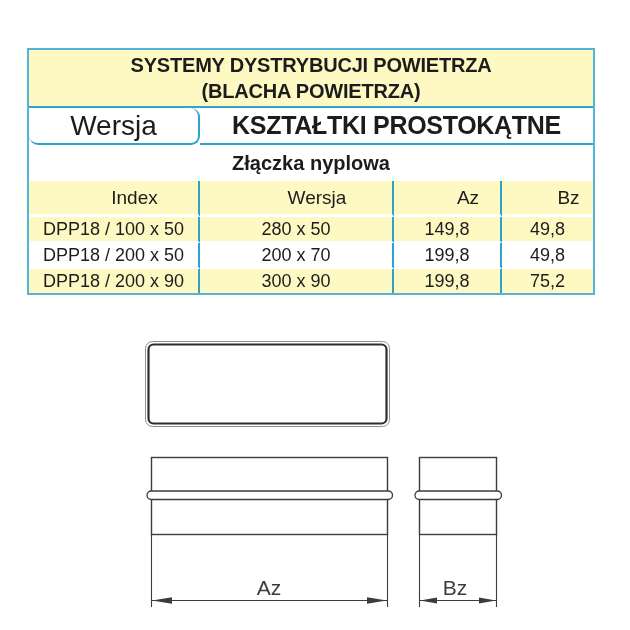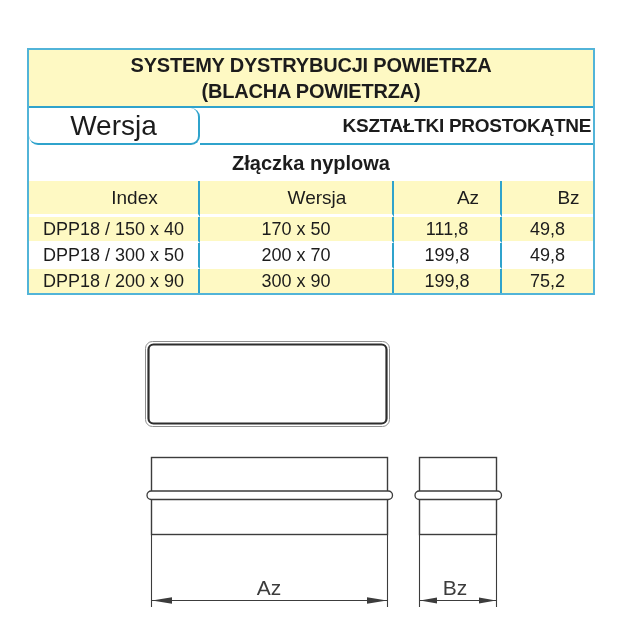--- a/index.html
+++ b/index.html
@@ -26,21 +26,21 @@
   td { padding: 0 2px; text-align: center; vertical-align: middle; }
 
   .bg-blue   { background: #fef9c3; }
   .b-right   { border-right: 2px solid #2fa3cc; }
   .b-cyan-b  { border-bottom: 2px solid #2fa3cc; }
   .b-white-b { border-bottom: 3px solid #ffffff; }
   .b-white-s { border-bottom: 2px solid #ffffff; }
 
   .title-cell { height: 56px; font-weight: bold; font-size: 20px; line-height: 26px; letter-spacing: -0.2px; }
   .version-cell  { height: 35px; font-size: 28px; border-radius: 9px; }
-  .category-cell { height: 35px; font-size: 19px; font-weight: bold; letter-spacing: -0.3px; text-align: right; }
+  .category-cell { height: 35px; font-size: 25px; font-weight: bold; letter-spacing: -0.3px; }
   .product-cell  { height: 36px; font-size: 20px; font-weight: bold; text-align: center; }
   .colhead-cell  { height: 33px; font-size: 19px; padding-left: 44px; }
   .data-cell     { height: 24px; font-size: 18px; }
 
   
   svg.drawing { position: absolute; left: 0; top: 0; }
 </style>
 </head>
 <body>
 
@@ -67,27 +67,27 @@
       <tr>
         <td colspan="4" class="product-cell">Złączka nyplowa</td>
       </tr>
       <tr>
         <td class="bg-blue colhead-cell b-right b-white-b">Index</td>
         <td class="bg-blue colhead-cell b-right b-white-b">Wersja</td>
         <td class="bg-blue colhead-cell b-right b-white-b">Az</td>
         <td class="bg-blue colhead-cell b-white-b">Bz</td>
       </tr>
       <tr>
-        <td class="bg-blue data-cell b-right b-white-s">DPP18 / 150 x 40</td>
-        <td class="bg-blue data-cell b-right b-white-s">170 x 50</td>
-        <td class="bg-blue data-cell b-right b-white-s">111,8</td>
+        <td class="bg-blue data-cell b-right b-white-s">DPP18 / 100 x 50</td>
+        <td class="bg-blue data-cell b-right b-white-s">280 x 50</td>
+        <td class="bg-blue data-cell b-right b-white-s">149,8</td>
         <td class="bg-blue data-cell b-white-s">49,8</td>
       </tr>
       <tr>
-        <td class="data-cell b-right b-white-s">DPP18 / 300 x 50</td>
+        <td class="data-cell b-right b-white-s">DPP18 / 200 x 50</td>
         <td class="data-cell b-right b-white-s">200 x 70</td>
         <td class="data-cell b-right b-white-s">199,8</td>
         <td class="data-cell b-white-s">49,8</td>
       </tr>
       <tr>
         <td class="bg-blue data-cell b-right">DPP18 / 200 x 90</td>
         <td class="bg-blue data-cell b-right">300 x 90</td>
         <td class="bg-blue data-cell b-right">199,8</td>
         <td class="bg-blue data-cell">75,2</td>
       </tr>

